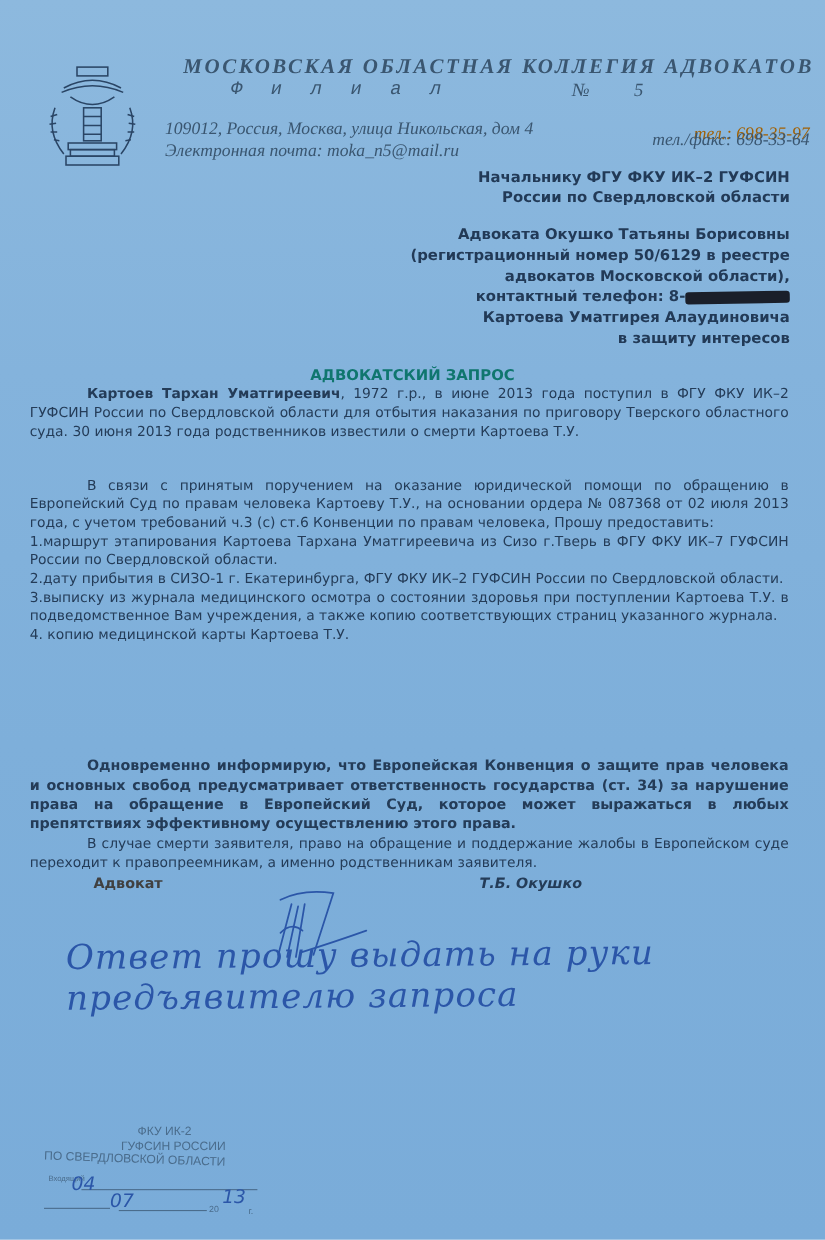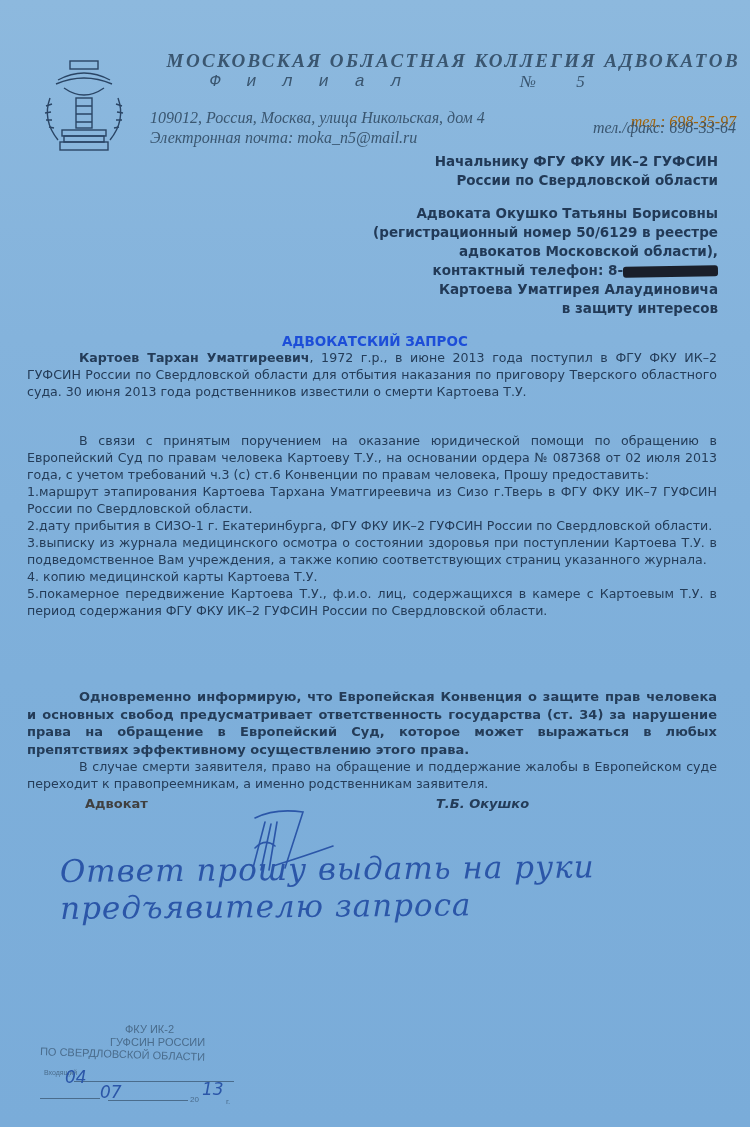--- a/index.html
+++ b/index.html
@@ -35,21 +35,21 @@
       text-align: right; font-size: 13.5px; font-weight: bold; line-height: 19px; color: #223a57;
     }
     .addressee .gap { height: 14px; }
     .redacted {
       display: inline-block; width: 95px; height: 11px; background: #1a1f2a;
       vertical-align: middle; border-radius: 3px; transform: rotate(-1deg);
     }
 
     .title {
       position: absolute; left: 0; width: 750px; top: 333px;
-      text-align: center; font-size: 13.5px; font-weight: bold; color: #1d4ed8;
+      text-align: center; font-size: 13.5px; font-weight: bold; color: #0f766e;
     }
     .text-block {
       position: absolute; left: 27px; width: 690px; font-size: 12.6px; line-height: 17px;
       color: #243c58; text-align: justify;
     }
     .indent { text-indent: 52px; }
     .b { font-weight: bold; }
     .para1 { top: 349px; }
     .para2 { top: 432px; }
     .list-item { margin: 0; text-indent: 0; }
@@ -127,21 +127,20 @@
   <div class="text-block body-font indent para1">
     <span class="b">Картоев Тархан Уматгиреевич</span><span>, 1972 г.р., в июне 2013 года поступил в ФГУ ФКУ ИК–2 ГУФСИН России по Свердловской области для отбытия наказания по приговору Тверского областного суда. 30 июня 2013 года родственников известили о смерти Картоева Т.У.</span>
   </div>
 
   <div class="text-block body-font para2">
     <div class="indent">В связи с принятым поручением на оказание юридической помощи  по обращению в Европейский Суд по правам человека Картоеву Т.У., на основании ордера № 087368 от 02 июля 2013 года, с учетом требований ч.3 (с) ст.6 Конвенции по правам человека, Прошу предоставить:</div>
     <p class="list-item">1.маршрут этапирования Картоева Тархана Уматгиреевича из Сизо г.Тверь в ФГУ ФКУ ИК–7   ГУФСИН России по Свердловской области.</p>
     <p class="list-item">2.дату прибытия в СИЗО-1 г. Екатеринбурга, ФГУ ФКУ ИК–2   ГУФСИН России по Свердловской области.</p>
     <p class="list-item">3.выписку из журнала медицинского осмотра о состоянии здоровья при поступлении Картоева Т.У. в подведомственное Вам учреждения, а также копию соответствующих страниц указанного журнала.</p>
     <p class="list-item">4. копию медицинской карты Картоева Т.У.</p>
-    <p class="list-item">5.покамерное передвижение Картоева Т.У., ф.и.о. лиц, содержащихся в камере с Картоевым Т.У. в период содержания  ФГУ ФКУ ИК–2   ГУФСИН России по Свердловской области.</p>
   </div>
 
   <div class="text-block body-font indent para3">Одновременно информирую, что Европейская Конвенция о защите прав человека и основных свобод предусматривает ответственность государства (ст. 34) за нарушение права на обращение в Европейский Суд, которое может выражаться в любых препятствиях эффективному осуществлению этого права.</div>
   <div class="text-block body-font indent para4">В случае смерти заявителя, право на обращение и поддержание жалобы в Европейском суде переходит к правопреемникам, а именно родственникам заявителя.</div>
 
   <div class="sign-left body-font">Адвокат</div>
   <div class="sign-right body-font">Т.Б. Окушко</div>
 
   <svg class="signature" viewBox="0 0 110 80">
     <g fill="none" stroke="#2b56a8" stroke-width="1.6" stroke-linecap="round">

